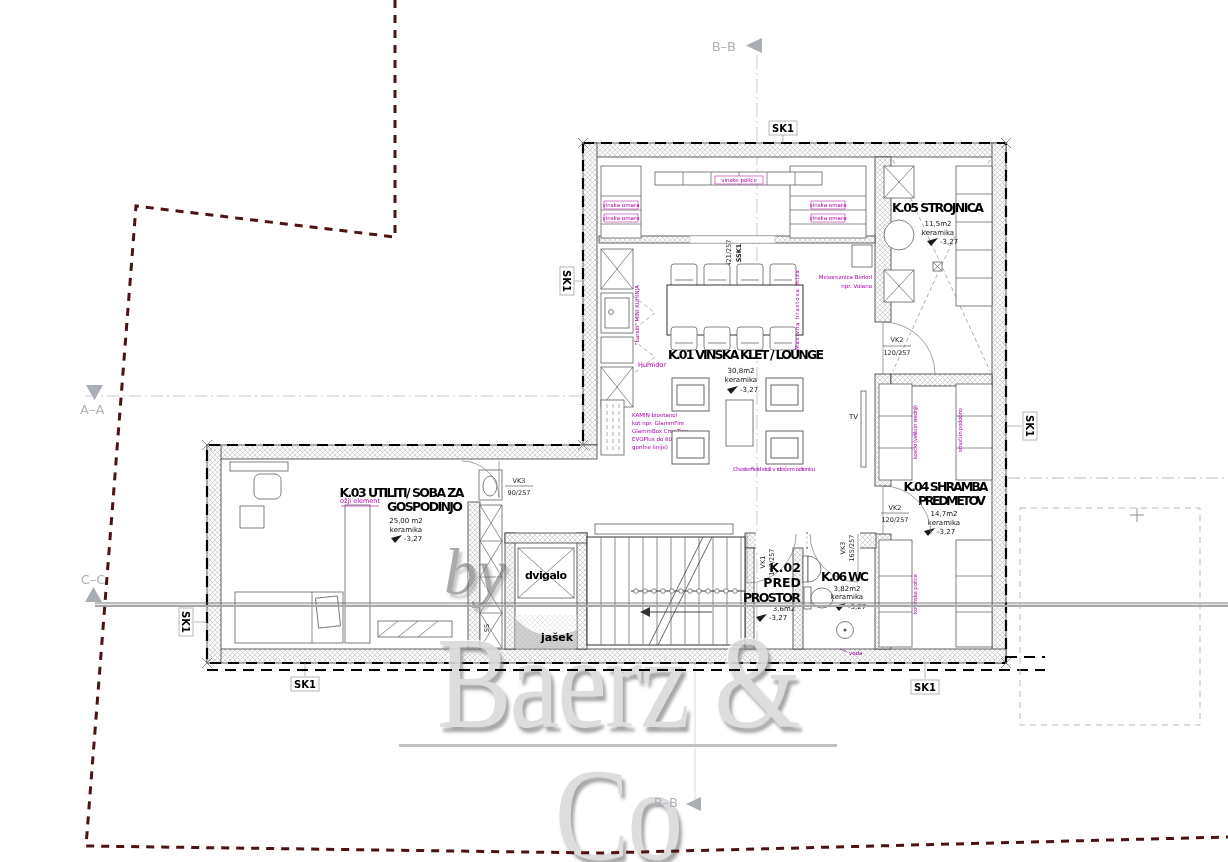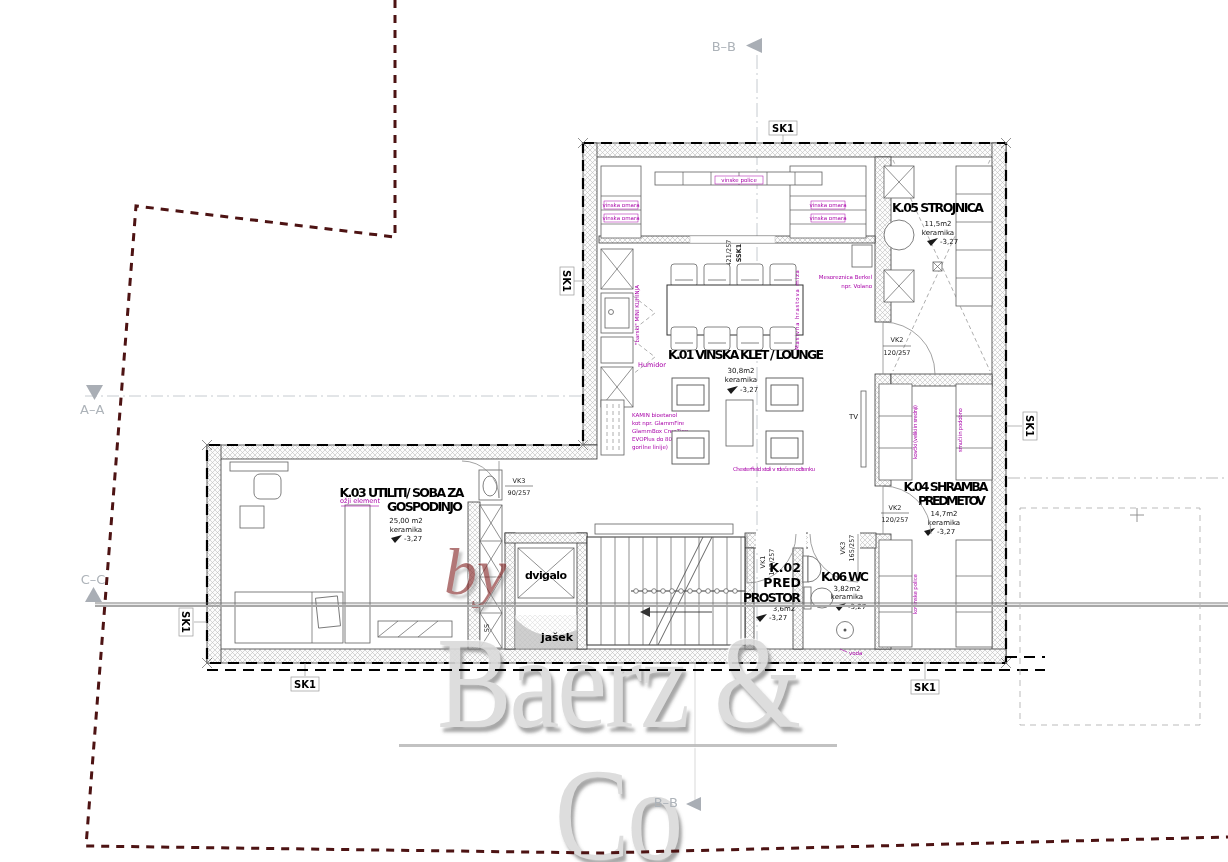--- a/index.html
+++ b/index.html
@@ -17,21 +17,21 @@
   .tb{font-family:"DejaVu Sans",sans-serif;font-weight:bold;font-size:11px;fill:#000;}
   .w{fill:url(#hh);stroke:#3a3a3a;stroke-width:.8;}
   .f{fill:#fff;stroke:#333;stroke-width:1;}
   .f2{fill:#fff;stroke:#606060;stroke-width:.8;}
   .ln{stroke:#606060;stroke-width:.7;fill:none;}
   .arc{stroke:#8a8a8a;stroke-width:.8;fill:none;}
   .dash{stroke:#999;stroke-width:.8;fill:none;stroke-dasharray:4 3;}
   
   .wm{position:absolute;color:#dadada;font-family:"Liberation Serif",serif;
       text-shadow:3px 4px 3px rgba(140,140,140,.85),-1px -1px 1px #fff;opacity:.9;}
-  .wm-by{left:444px;top:534px;font-size:66px;font-style:italic;color:#7f1d1d;opacity:.6;}
+  .wm-by{left:444px;top:534px;font-size:66px;font-style:italic;color:#737373;opacity:.6;}
   .wm-brand{left:396px;top:616px;width:444px;text-align:center;font-size:112px;line-height:1;
             letter-spacing:-2px;transform:scaleY(1.18);transform-origin:top center;}
   .wm-rule{left:399px;top:744px;width:438px;height:3px;background:#bcbcbc;position:absolute;
            box-shadow:1px 1px 1px #fff;opacity:.9;}
   .wm-tag{left:392px;top:760px;width:452px;text-align:center;font-size:36px;letter-spacing:17px;
           text-indent:17px;}
 </style>
 </head>
 <body>
 

